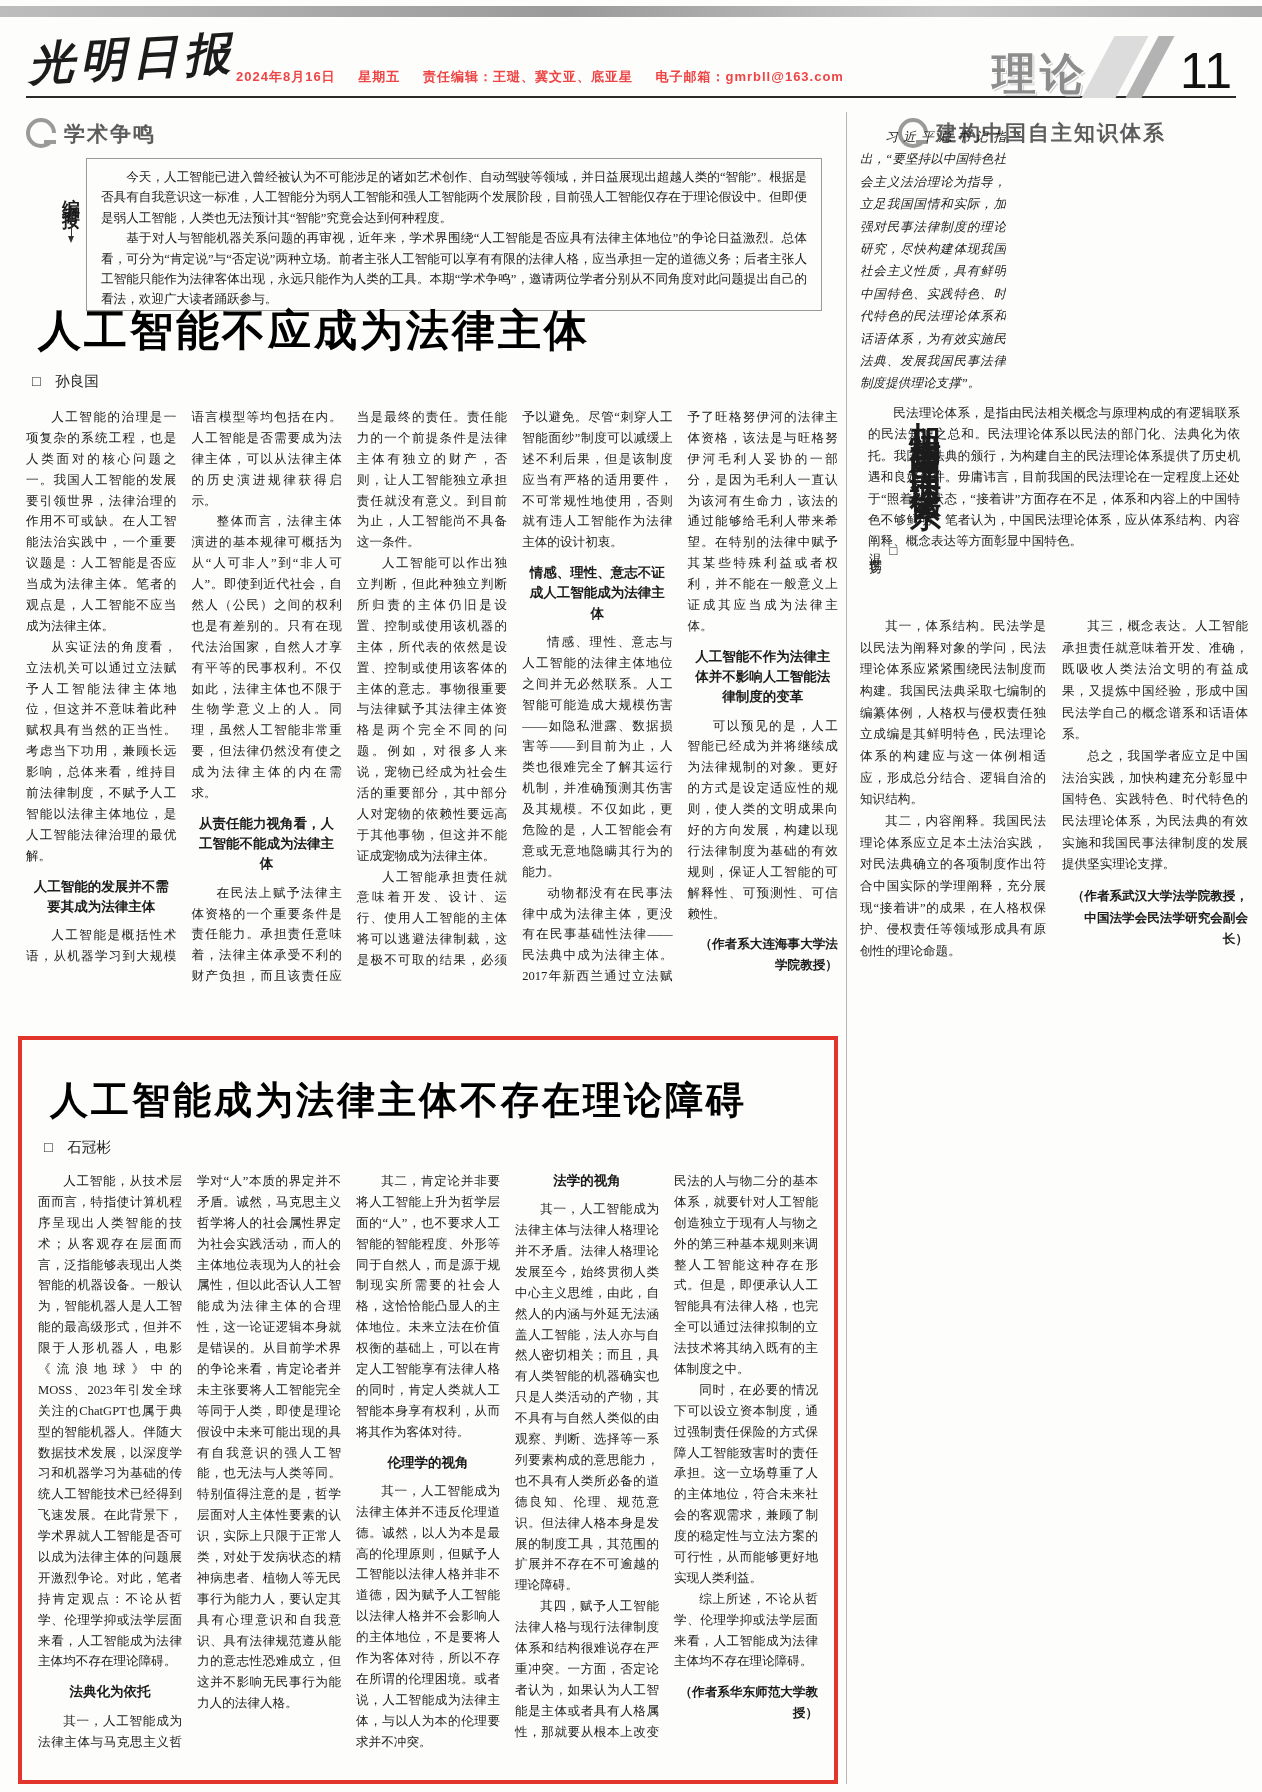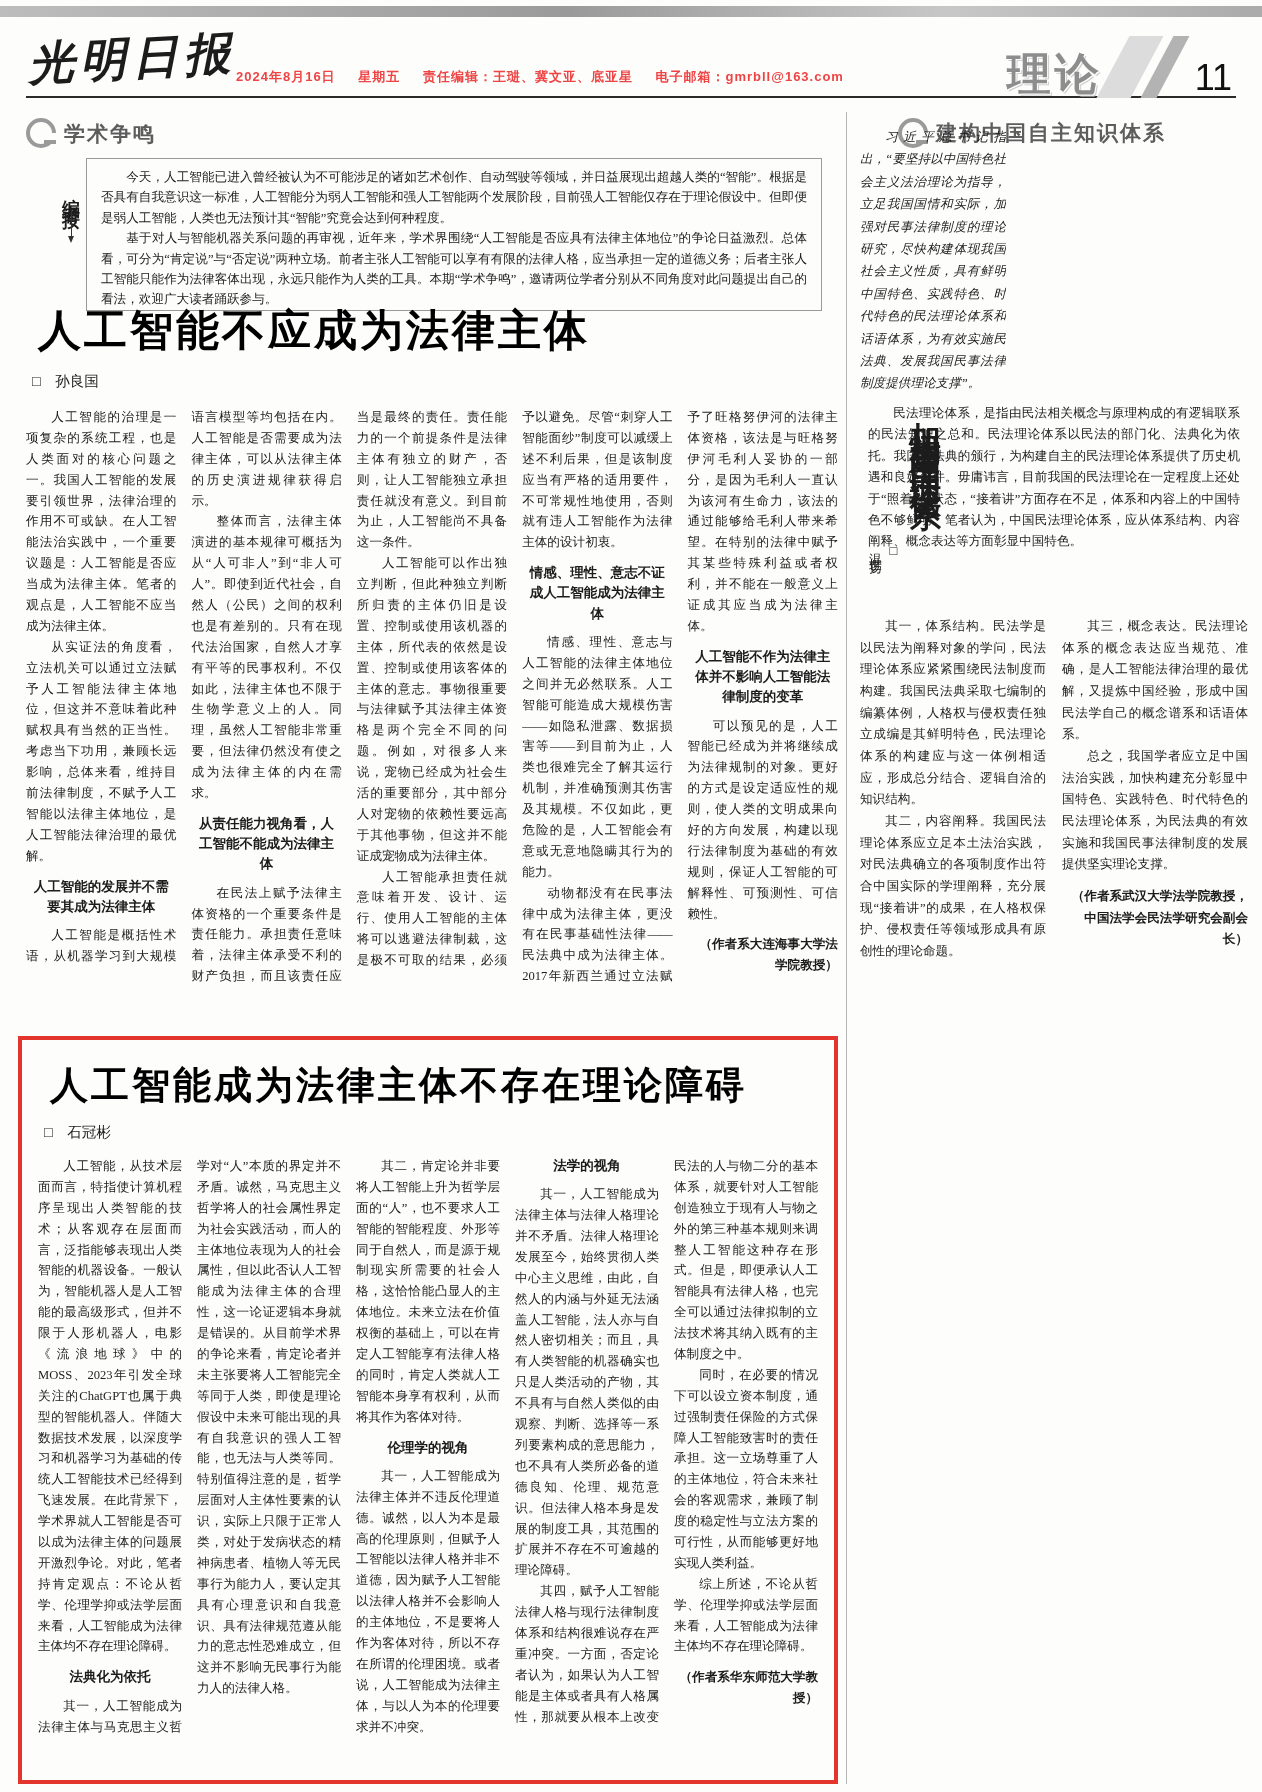--- a/index.html
+++ b/index.html
@@ -15,21 +15,21 @@
   .dateline{position:absolute;left:210px;bottom:10px;font-family:"Liberation Sans",sans-serif;
             font-size:13px;font-weight:bold;color:#ef4444;letter-spacing:1px;}
   .dateline span{margin-right:18px;}
   .band{position:absolute;right:0;bottom:-2px;height:70px;display:flex;align-items:flex-end;}
   .band .sec-name{font-family:"Liberation Sans",sans-serif;font-size:44px;font-weight:bold;
                   color:#8d8d8d;letter-spacing:4px;line-height:1;padding:0 10px 2px 0;
                   text-shadow:1px 1px 0 #fff,2px 2px 0 #cfcfcf;}
   .stripe{transform:skewX(-28deg);margin-right:10px;height:62px;}
   .stripe.s1{width:34px;background:#dcdcdc;}
   .stripe.s2{width:16px;background:#b3b3b3;}
-  .page-num{font-family:"Liberation Sans",sans-serif;font-size:36px;line-height:1;color:#111;
+  .page-num{font-family:"Liberation Sans",sans-serif;font-size:50px;line-height:1;color:#111;
             padding:0 4px 2px 12px;}
 
   
   .sec-hdr{position:absolute;display:flex;align-items:center;gap:8px;}
   .g-logo{width:30px;height:30px;border:4px solid #9a9a9a;border-radius:50%;position:relative;box-sizing:border-box;}
   .g-logo::after{content:"";position:absolute;right:-4px;top:11px;width:12px;height:7px;background:#fdfdfc;border-bottom:4px solid #9a9a9a;}
   .sec-hdr .lbl{font-family:"Liberation Sans",sans-serif;font-weight:bold;font-size:21px;color:#5d5d5d;letter-spacing:2px;}
 
   
   .ednote{position:absolute;left:56px;top:158px;width:766px;display:flex;}
@@ -47,21 +47,21 @@
   .colbody p{margin:0;text-indent:2em;}
   .subhead{font-family:"Liberation Sans",sans-serif;font-size:13.5px;font-weight:bold;text-align:center;
            margin:10px 4px 8px;line-height:1.5;break-inside:avoid;}
   .attr{font-family:"Liberation Sans",sans-serif;font-weight:bold;text-align:right;text-indent:0 !important;margin-top:10px !important;}
 
   .article1{position:absolute;left:26px;top:290px;width:812px;}
   .article1 .headline{font-size:43px;}
   .article1 .colbody{column-count:5;height:596px;margin-top:16px;}
 
   .article2{position:absolute;left:18px;top:1036px;width:820px;height:748px;border:4px solid #e2352b;
-            box-sizing:border-box;padding:8px 16px;background:#fdfdfc;}
+            box-sizing:border-box;padding:23px 16px;background:#fdfdfc;}
   .article2 .headline{font-size:38px;}
   .article2 .colbody{column-count:5;height:592px;margin-top:14px;}
 
   
   .vrule{position:absolute;left:846px;top:112px;bottom:8px;width:1px;background:#b5b5b5;}
   .article3{position:absolute;left:860px;top:112px;width:388px;}
   .a3-top{display:flex;margin-top:14px;height:478px;overflow:hidden;flex-direction:column;}
   .a3-colA{width:146px;font-style:italic;font-size:12.6px;line-height:1.78;text-align:justify;overflow:hidden;}
   .a3-colA p{margin:0;text-indent:2em;}
   .a3-mid{width:92px;position:relative;flex:0 0 auto;}
@@ -168,19 +168,19 @@
         <div class="v-author">□　温世扬</div>
         <div class="v-title">加快构建中国民法理论体系</div>
       </div>
       <div class="a3-colB">
         <p>民法理论体系，是指由民法相关概念与原理构成的有逻辑联系的民法知识之总和。民法理论体系以民法的部门化、法典化为依托。我国民法典的颁行，为构建自主的民法理论体系提供了历史机遇和良好条件。毋庸讳言，目前我国的民法理论在一定程度上还处于“照着讲”状态，“接着讲”方面存在不足，体系和内容上的中国特色不够鲜明。笔者认为，中国民法理论体系，应从体系结构、内容阐释、概念表达等方面彰显中国特色。</p>
       </div>
     </div>
     <div class="a3-body">
       <p>其一，体系结构。民法学是以民法为阐释对象的学问，民法理论体系应紧紧围绕民法制度而构建。我国民法典采取七编制的编纂体例，人格权与侵权责任独立成编是其鲜明特色，民法理论体系的构建应与这一体例相适应，形成总分结合、逻辑自洽的知识结构。</p>
       <p>其二，内容阐释。我国民法理论体系应立足本土法治实践，对民法典确立的各项制度作出符合中国实际的学理阐释，充分展现“接着讲”的成果，在人格权保护、侵权责任等领域形成具有原创性的理论命题。</p>
-      <p>其三，概念表达。民法理论体系的概念表达应当规范、准确，是人工智能法律治理的最优解，又提炼中国经验，形成中国民法学自己的概念谱系和话语体系。</p>
+      <p>其三，概念表达。人工智能承担责任就意味着开发、准确，既吸收人类法治文明的有益成果，又提炼中国经验，形成中国民法学自己的概念谱系和话语体系。</p>
       <p>总之，我国学者应立足中国法治实践，加快构建充分彰显中国特色、实践特色、时代特色的民法理论体系，为民法典的有效实施和我国民事法律制度的发展提供坚实理论支撑。</p>
       <p class="attr">（作者系武汉大学法学院教授，中国法学会民法学研究会副会长）</p>
     </div>
   </div>
 
 </div>
 
 </body></html>

